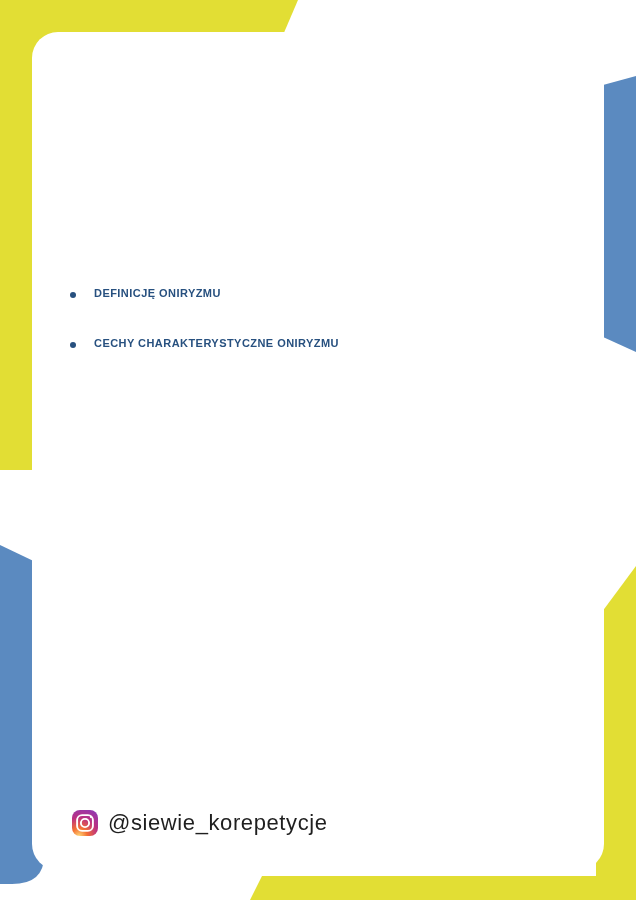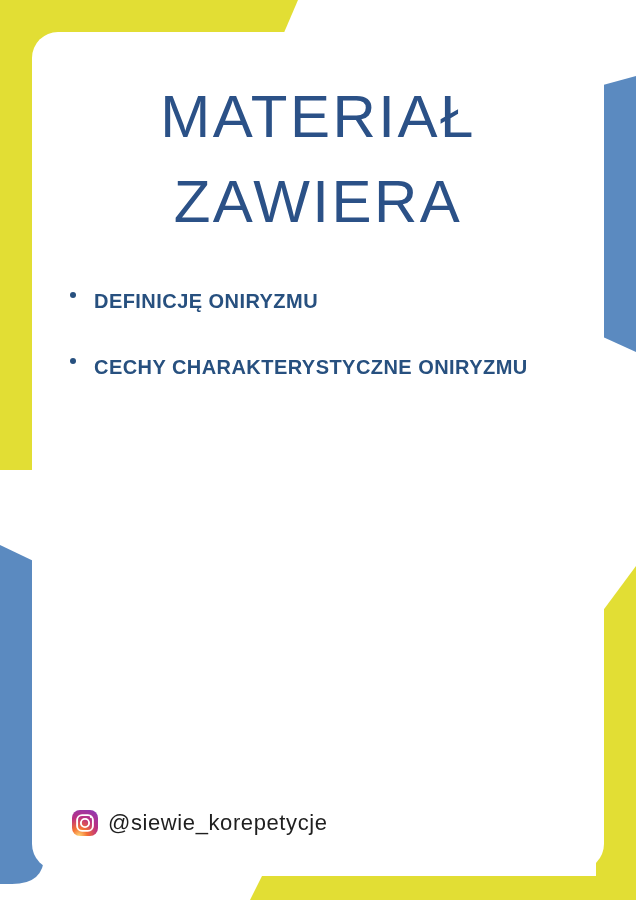--- a/index.html
+++ b/index.html
@@ -84,21 +84,21 @@
     border-radius: 50%;
     background: #27507f;
     margin-top: 9px;
     margin-right: 18px;
   }
   .bullet-text {
     flex: 1 1 auto;
     color: #27507f;
     font-family: "Liberation Sans", sans-serif;
     font-weight: bold;
-    font-size: 20px;
+    font-size: 11px;
     line-height: 1.82;
     letter-spacing: 0.45px;
   }
 
   
   .footer {
     position: absolute;
     left: 72px;
     top: 810px;
     display: flex;
@@ -139,22 +139,20 @@
 
     <path d="M636,566 L636,900 L596,900 L596,620 Z" fill="#e2de34"></path>
 
     <path d="M262,876 L636,876 L636,900 L250,900 Z" fill="#e2de34"></path>
   </svg>
 
   <div class="card"></div>
 
   <div class="content">
 
-    <div class="title">MATERIAŁ
-ZAWIERA</div>
 
     <ul class="bullets">
       <li class="bullet">
         <span class="bullet-dot"></span>
         <span class="bullet-text">DEFINICJĘ ONIRYZMU</span>
       </li>
       <li class="bullet">
         <span class="bullet-dot"></span>
         <span class="bullet-text">CECHY CHARAKTERYSTYCZNE ONIRYZMU</span>
       </li>

